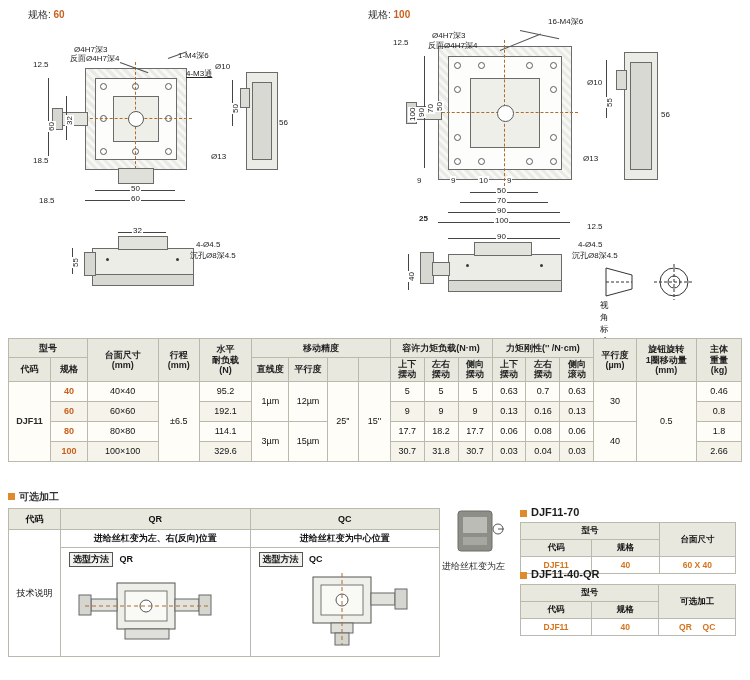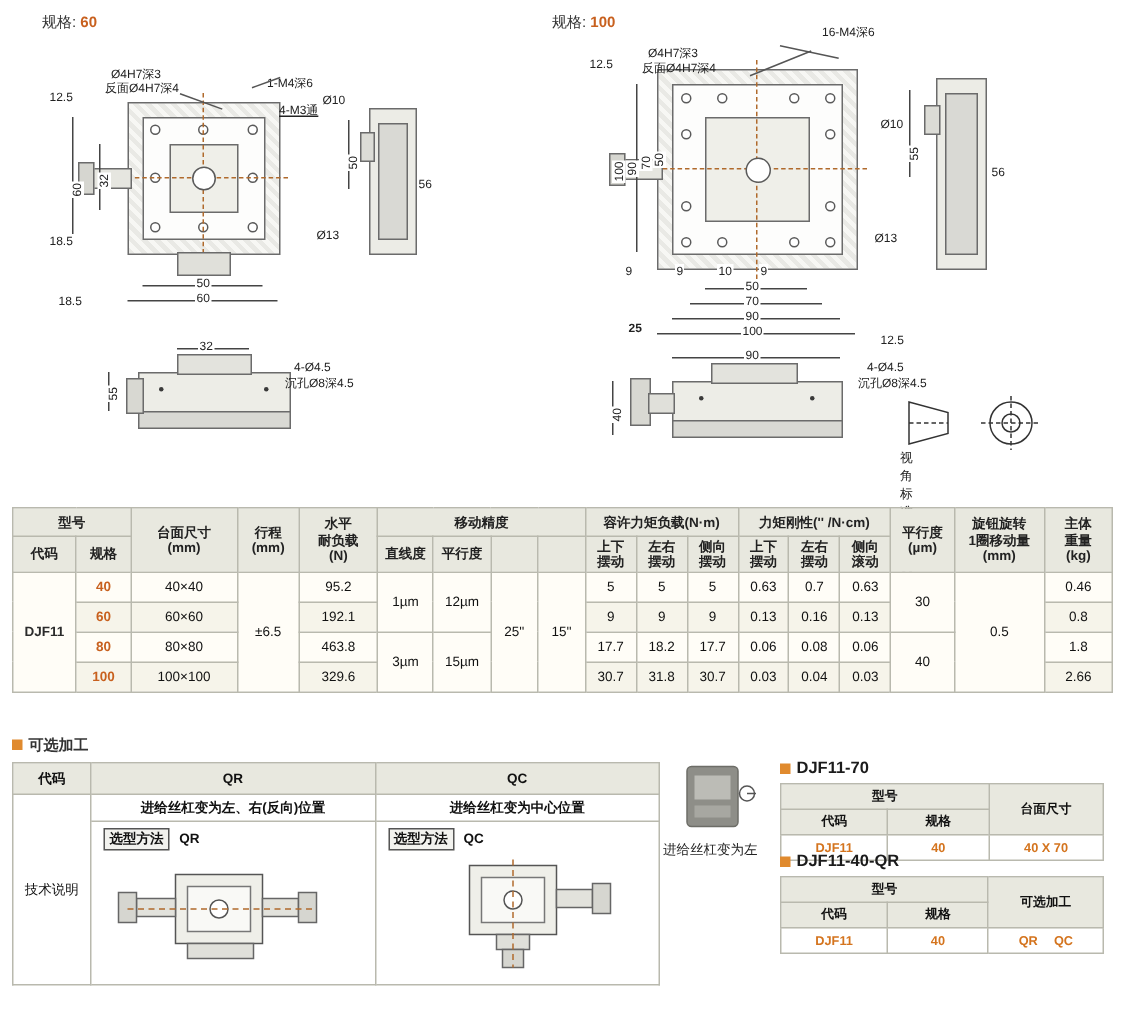--- a/index.html
+++ b/index.html
@@ -306,21 +306,21 @@
       <td>9</td>
       <td>9</td>
       <td>0.13</td>
       <td>0.16</td>
       <td>0.13</td>
       <td>0.8</td>
     </tr>
     <tr>
       <td class="spec-cell">80</td>
       <td>80×80</td>
-      <td>463.8</td>
+      <td>114.1</td>
       <td rowspan="2">3µm</td>
       <td rowspan="2">15µm</td>
       <td>17.7</td>
       <td>18.2</td>
       <td>17.7</td>
       <td>0.06</td>
       <td>0.08</td>
       <td>0.06</td>
       <td rowspan="2">40</td>
       <td>1.8</td>
@@ -418,21 +418,21 @@
     </tr>
     <tr>
       <th style="width:70px;">代码</th>
       <th style="width:68px;">规格</th>
     </tr>
   </thead>
   <tbody>
     <tr>
       <td class="orange">DJF11</td>
       <td class="orange">40</td>
-      <td class="orange">40 X 70</td>
+      <td class="orange">60 X 40</td>
     </tr>
   </tbody>
 </table>
 
 <div class="ordTitle" style="left:520px;top:568px;">
   <span class="sq"></span><span>DJF11-40-QR</span>
 </div>
 <table class="ordTable" style="left:520px;top:584px;width:216px;">
   <thead>
     <tr>

